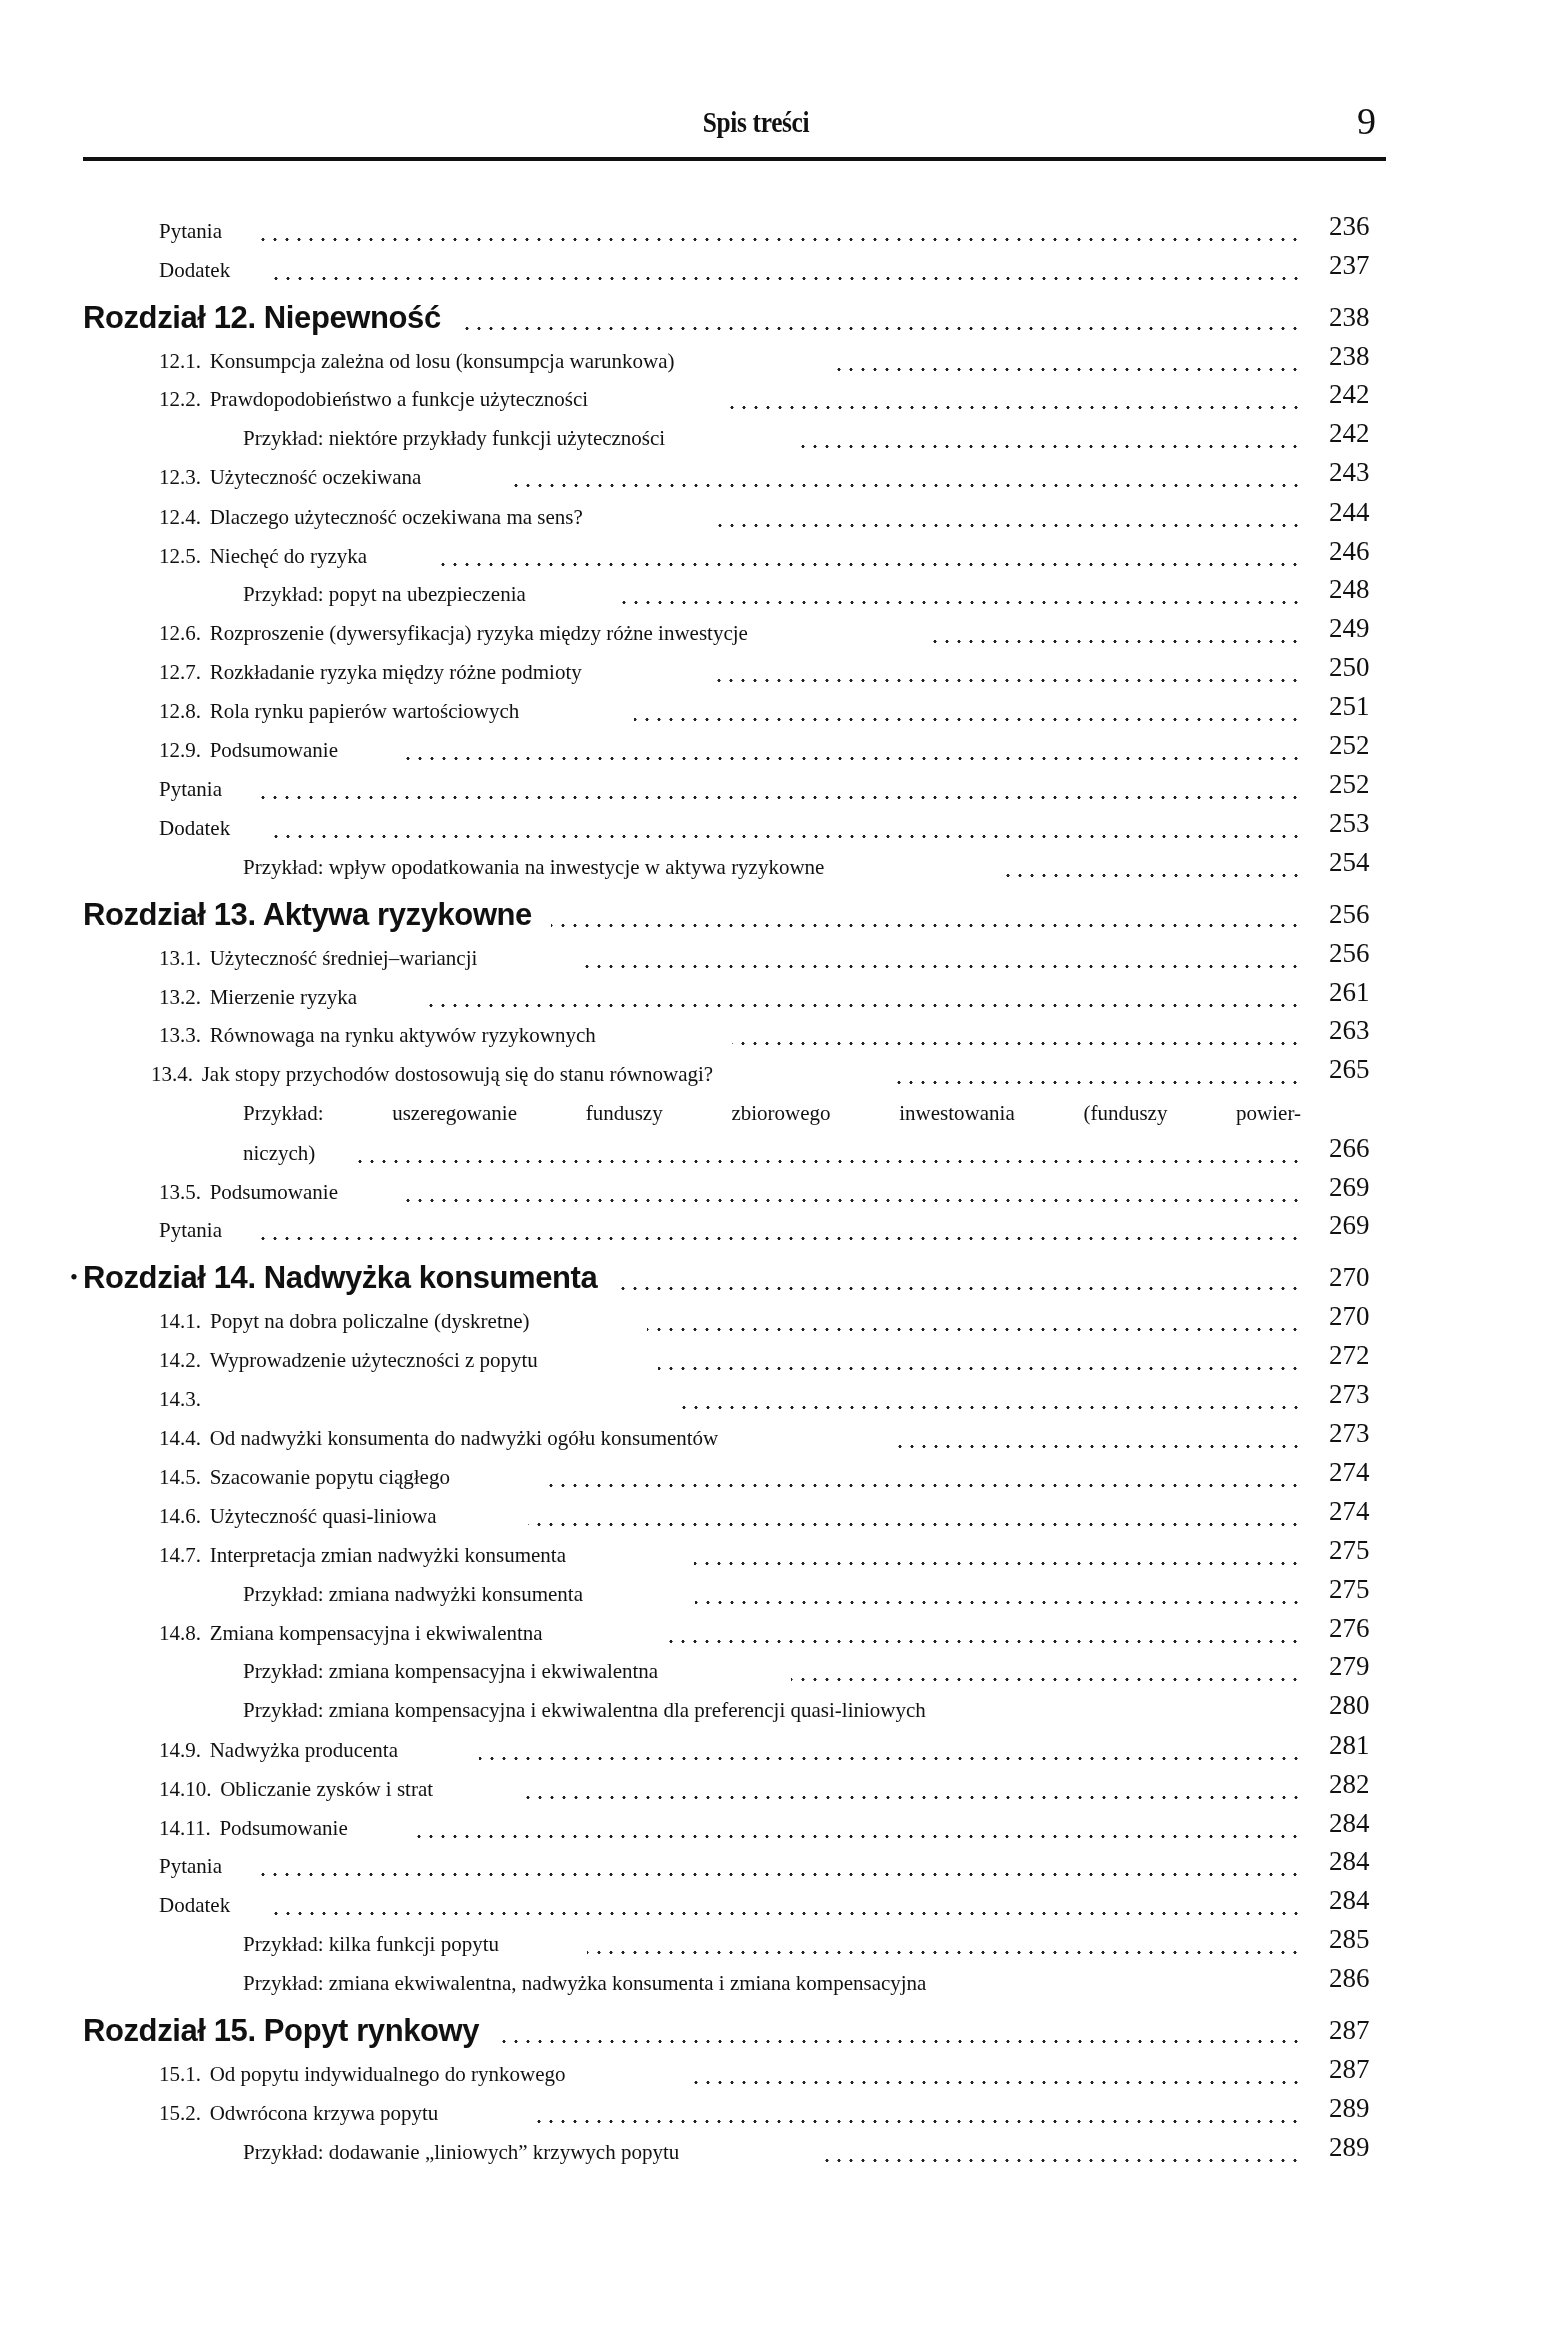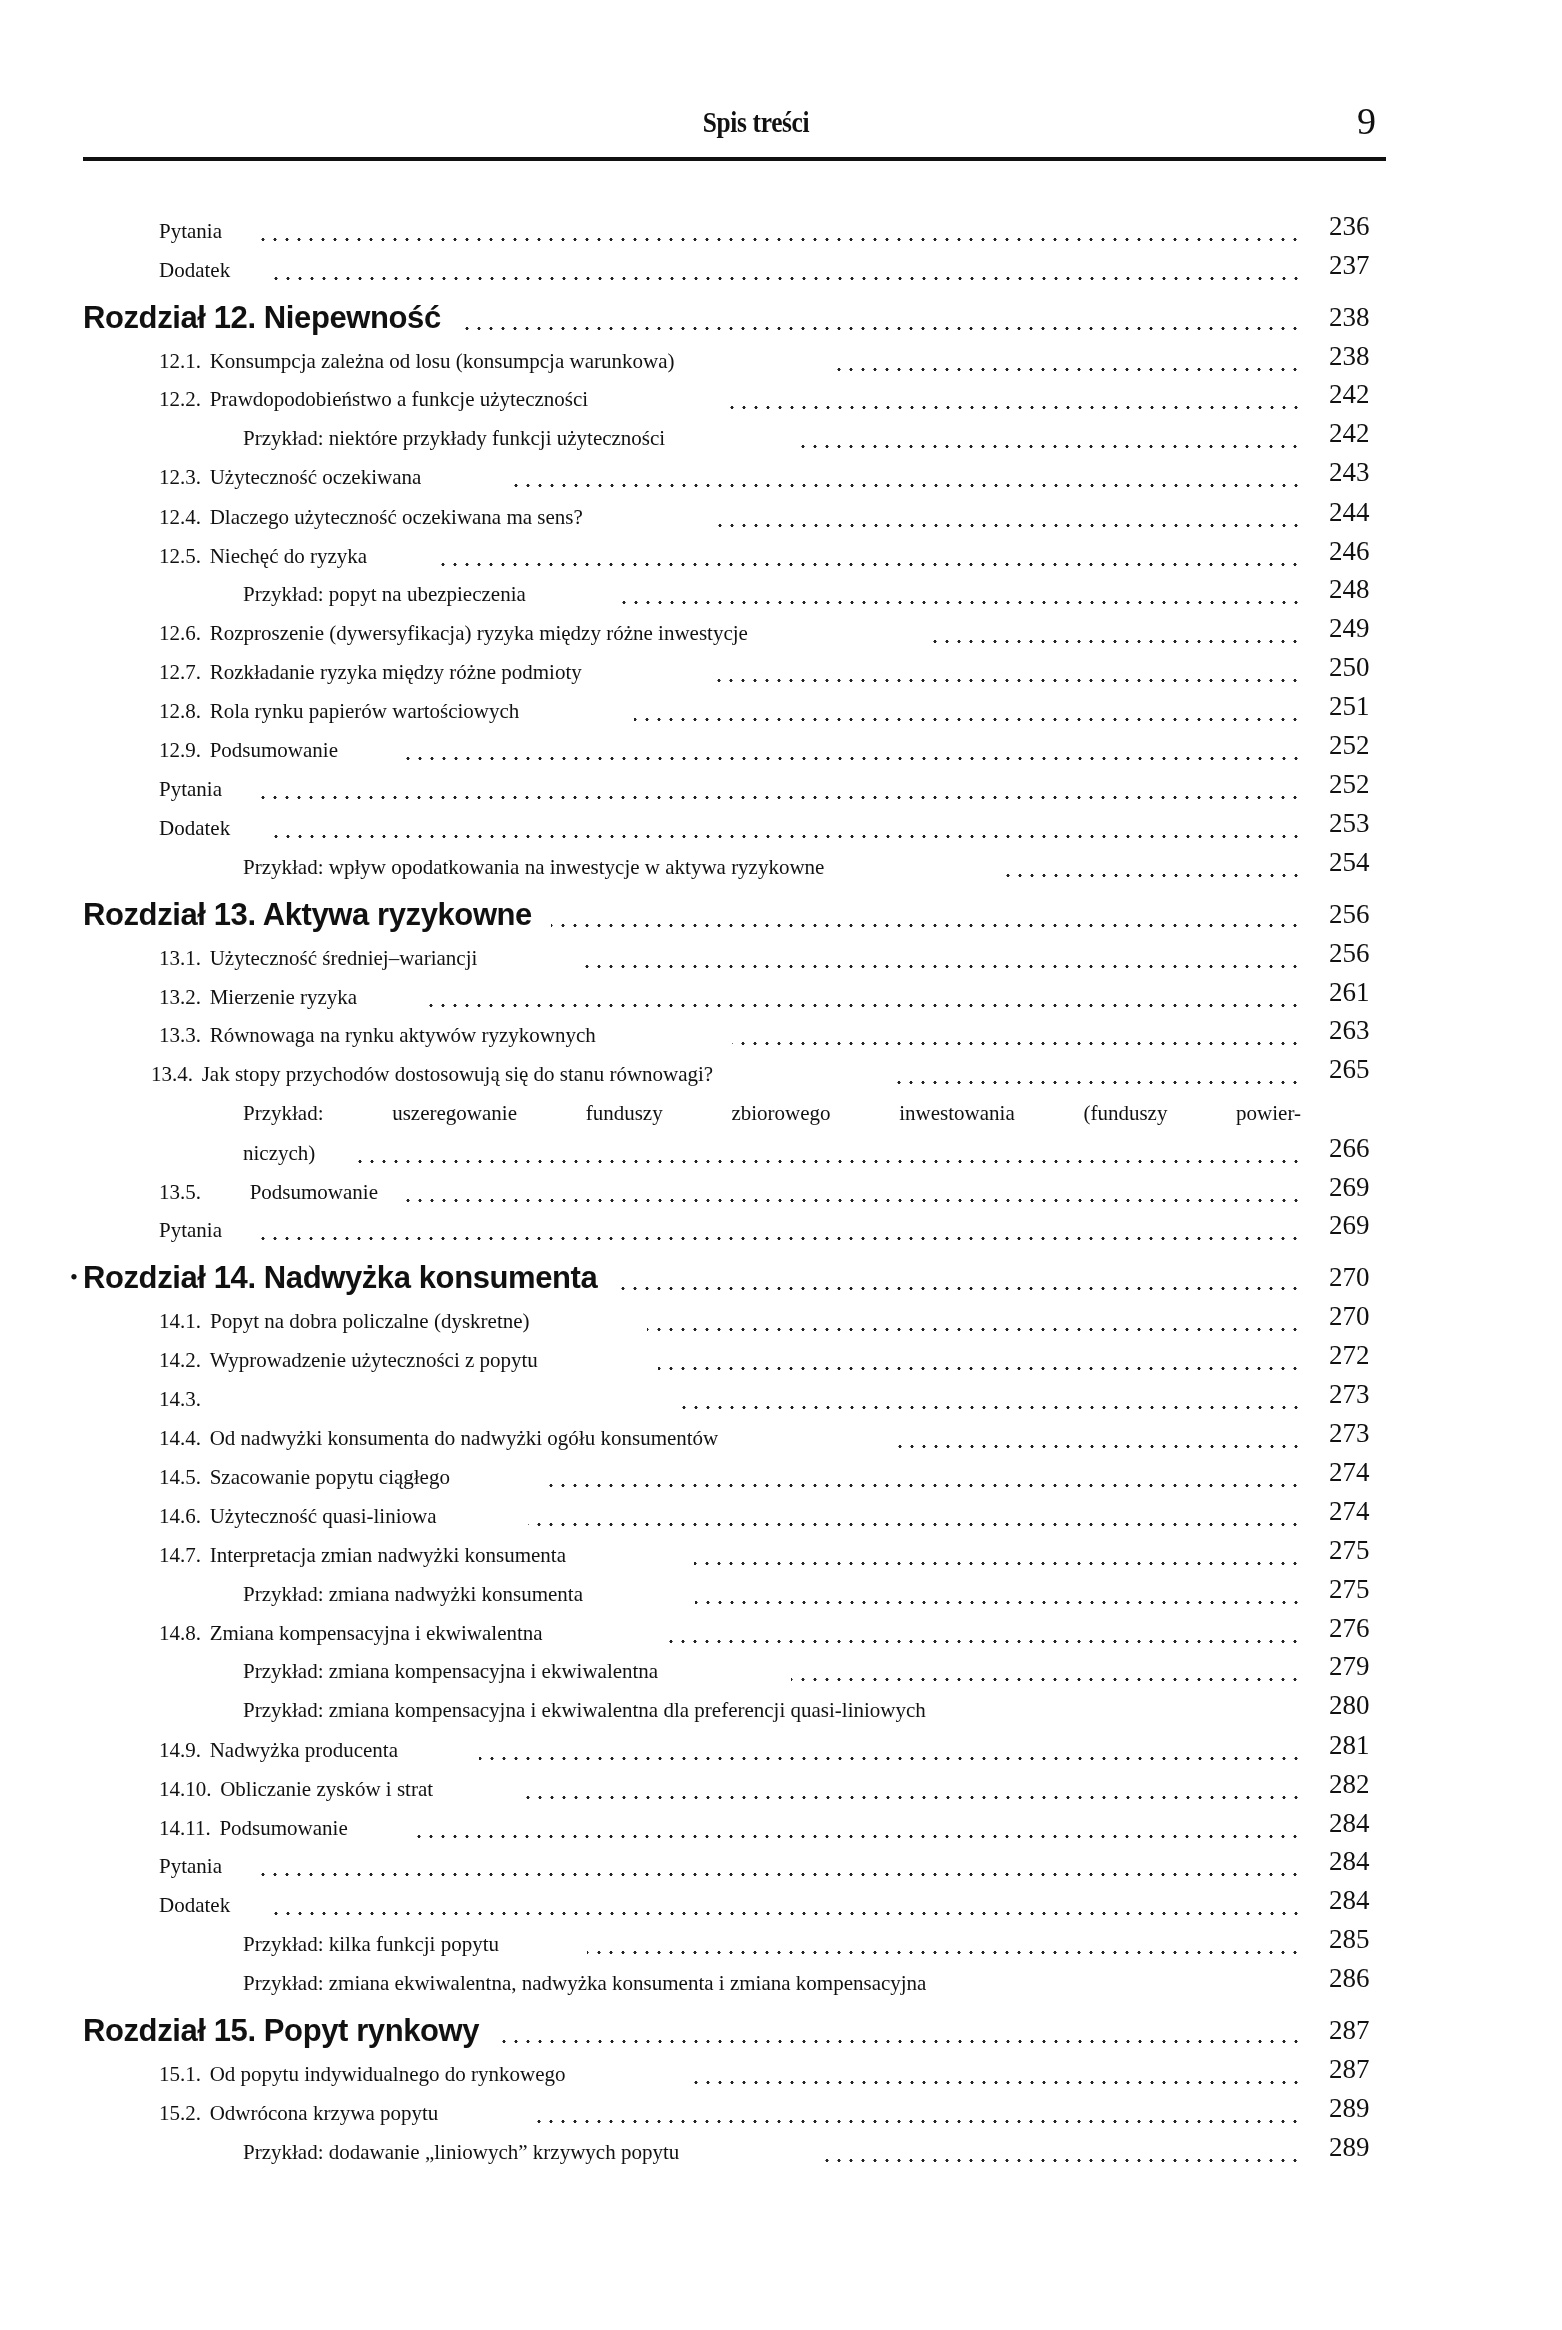--- a/index.html
+++ b/index.html
@@ -207,21 +207,21 @@
         </div>
       </div>
       <div class="toc-row" style="top: 1136px;">
         <div class="entry" style="left: 243px;">
           <span class="label">niczych)</span>
         </div>
         <div class="leader" style="left: 352px; width: 950px;"></div>
         <div class="page-num">266</div>
       </div>
       <div class="toc-row" style="top: 1175px;">
-        <div class="entry" style="left: 159px; gap: 40px;">
+        <div class="entry" style="left: 159px;">
           <span class="num" style="margin-right: 8.7px;">13.5.</span>
           <span class="label">Podsumowanie</span>
         </div>
         <div class="leader" style="left: 402px; width: 900px;"></div>
         <div class="page-num">269</div>
       </div>
       <div class="toc-row" style="top: 1213px;">
         <div class="entry" style="left: 159px;">
           <span class="label">Pytania</span>
         </div>

